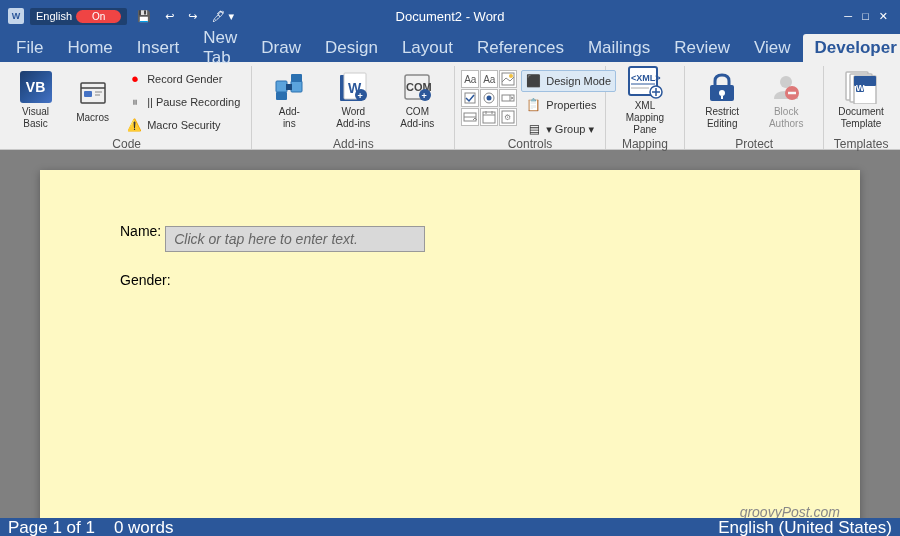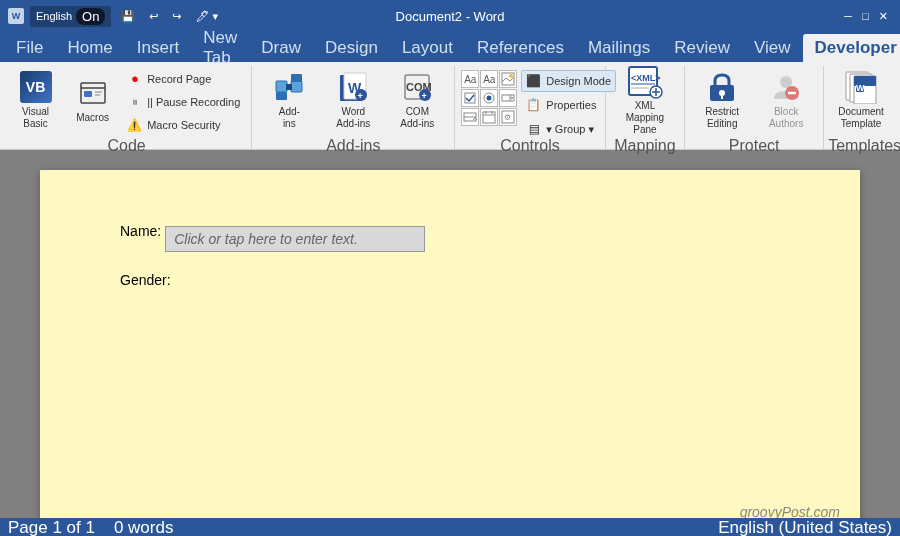--- a/index.html
+++ b/index.html
@@ -23,24 +23,24 @@
       border: none;
       color: white;
       font-size: 11px;
       padding: 2px 6px;
       border-radius: 2px;
       display: flex;
       align-items: center;
       gap: 4px;
     }
     .toggle-pill {
-      background: #0f172a;
+      background: #ef4444;
       border-radius: 8px;
-      padding: 1px 6px;
-      font-size: 13px;
+      padding: 1px 16px;
+      font-size: 10px;
       color: white;
     }
     .title-icon { width: 16px; height: 16px; background: #c4d5ea; border-radius: 2px; display: flex; align-items: center; justify-content: center; font-size: 9px; color: #2b579a; font-weight: bold; }
     .title-action { background: none; border: none; color: white; font-size: 11px; padding: 2px 4px; cursor: pointer; }
 
     
     .ribbon-tabs {
       background: #2b579a;
       display: flex;
       align-items: flex-end;
@@ -83,21 +83,21 @@
     .ribbon-group:last-child { border-right: none; }
     .ribbon-group-content {
       display: flex;
       flex: 1;
       align-items: flex-start;
       gap: 2px;
       padding: 2px 2px 0 2px;
     }
     .ribbon-group-label {
       text-align: center;
-      font-size: 16px;
+      font-size: 12px;
       color: #555;
       padding: 2px 0 3px 0;
       border-top: 1px solid transparent;
     }
 
     
     .ribbon-btn-large {
       display: flex;
       flex-direction: column;
       align-items: center;
@@ -261,21 +261,21 @@
             <line x1="18" y1="15" x2="25" y2="15" stroke="#aaa" stroke-width="1.5"></line>
             <line x1="18" y1="18" x2="23" y2="18" stroke="#aaa" stroke-width="1.5"></line>
           </svg>
         </div>
         <div class="label">Macros</div>
       </div>
 
       <div class="ribbon-col">
         <div class="ribbon-btn-small">
           <span class="icon-small" style="color:red;">⏺</span>
-          <span>Record Page</span>
+          <span>Record Gender</span>
         </div>
         <div class="ribbon-btn-small">
           <span class="icon-small" style="color:#888;">⏸</span>
           <span>|| Pause Recording</span>
         </div>
         <div class="ribbon-btn-small">
           <span class="icon-small">⚠️</span>
           <span>Macro Security</span>
         </div>
       </div>

